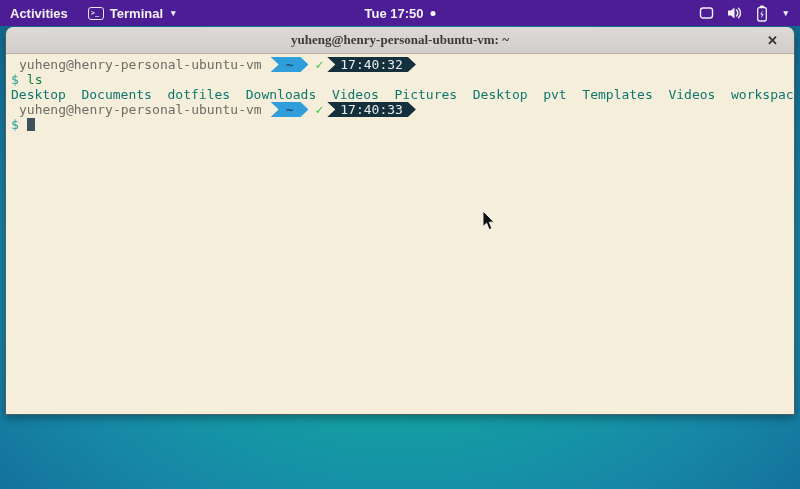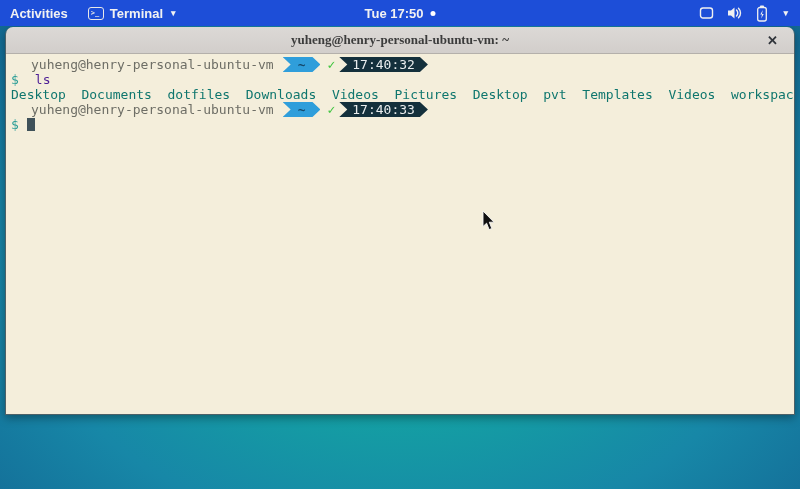--- a/index.html
+++ b/index.html
@@ -8,21 +8,21 @@
     font-family: "Liberation Sans", sans-serif;
     position: relative;
     background:
       radial-gradient(ellipse 620px 420px at 50% 58%,
         #14b0a2 0%, #14a0a3 30%, #1787a7 60%, #14719a 82%, #0f5d84 100%);
   }
 
   
   .topbar {
     position: absolute; top: 0; left: 0; width: 800px; height: 26px;
-    background: #1d4ed8; color: #f2f2f2;
+    background: #4c1d95; color: #f2f2f2;
     display: flex; align-items: center; justify-content: space-between;
     font-size: 13px; font-weight: 700; z-index: 30;
   }
   .tb-left { display: flex; align-items: center; height: 100%; }
   .tb-item { display: flex; align-items: center; height: 100%; padding: 0 10px; cursor: pointer; }
   .appmenu { gap: 6px; }
   .term-badge {
     width: 16px; height: 13px; border: 1px solid #e8e8e8; border-radius: 3px;
     display: flex; align-items: flex-start; justify-content: flex-start;
     font-size: 7px; font-weight: 700; line-height: 10px; padding-left: 2px;
@@ -58,33 +58,33 @@
     display: flex; align-items: center; justify-content: center;
     color: #30343a; font-size: 13px; font-weight: 700; cursor: pointer;
   }
 
   .term {
     flex: 1 1 auto; background: #f4eedb; overflow: hidden;
     font-family: "DejaVu Sans Mono", monospace; font-size: 13px; line-height: 15px;
     padding: 3px 5px; color: #6e6e66;
   }
   .term-line { display: flex; align-items: center; height: 15px; white-space: pre; }
-  .prompt-line { padding-left: 8px; margin-left: 12px; }
+  .prompt-line { padding-left: 8px; }
 
   .pl-user { color: #6e6e66; }
   .pl-seg {
     display: inline-flex; align-items: center; height: 15px; margin-left: 9px;
     clip-path: polygon(0 0, calc(100% - 8px) 0, 100% 50%, calc(100% - 8px) 100%, 0 100%, 8px 50%);
   }
   .pl-path { background: #2f9edb; color: #15486b; padding: 0 15px; font-weight: 700; }
   .pl-time { background: #14303c; color: #e9edee; padding: 2px 13px; margin-left: 4px; }
   .pl-check { color: #3fc43f; font-weight: 700; margin-left: 7px; }
 
   .sym { color: #2a9d96; }
-  .cmd { color: #4c1d95; margin-left: 16px; }
+  .cmd { color: #15803d; margin-left: 8px; }
   .dir { color: #0f766e; }
   .dir + .dir { margin-left: 1.204em; }
   .cursor-block {
     display: inline-block; width: 8px; height: 13px; background: #3f5159; margin-left: 8px;
   }
 
   
   .mouse-cursor { position: absolute; left: 482px; top: 211px; z-index: 50; pointer-events: none; }
 </style>
 </head>

